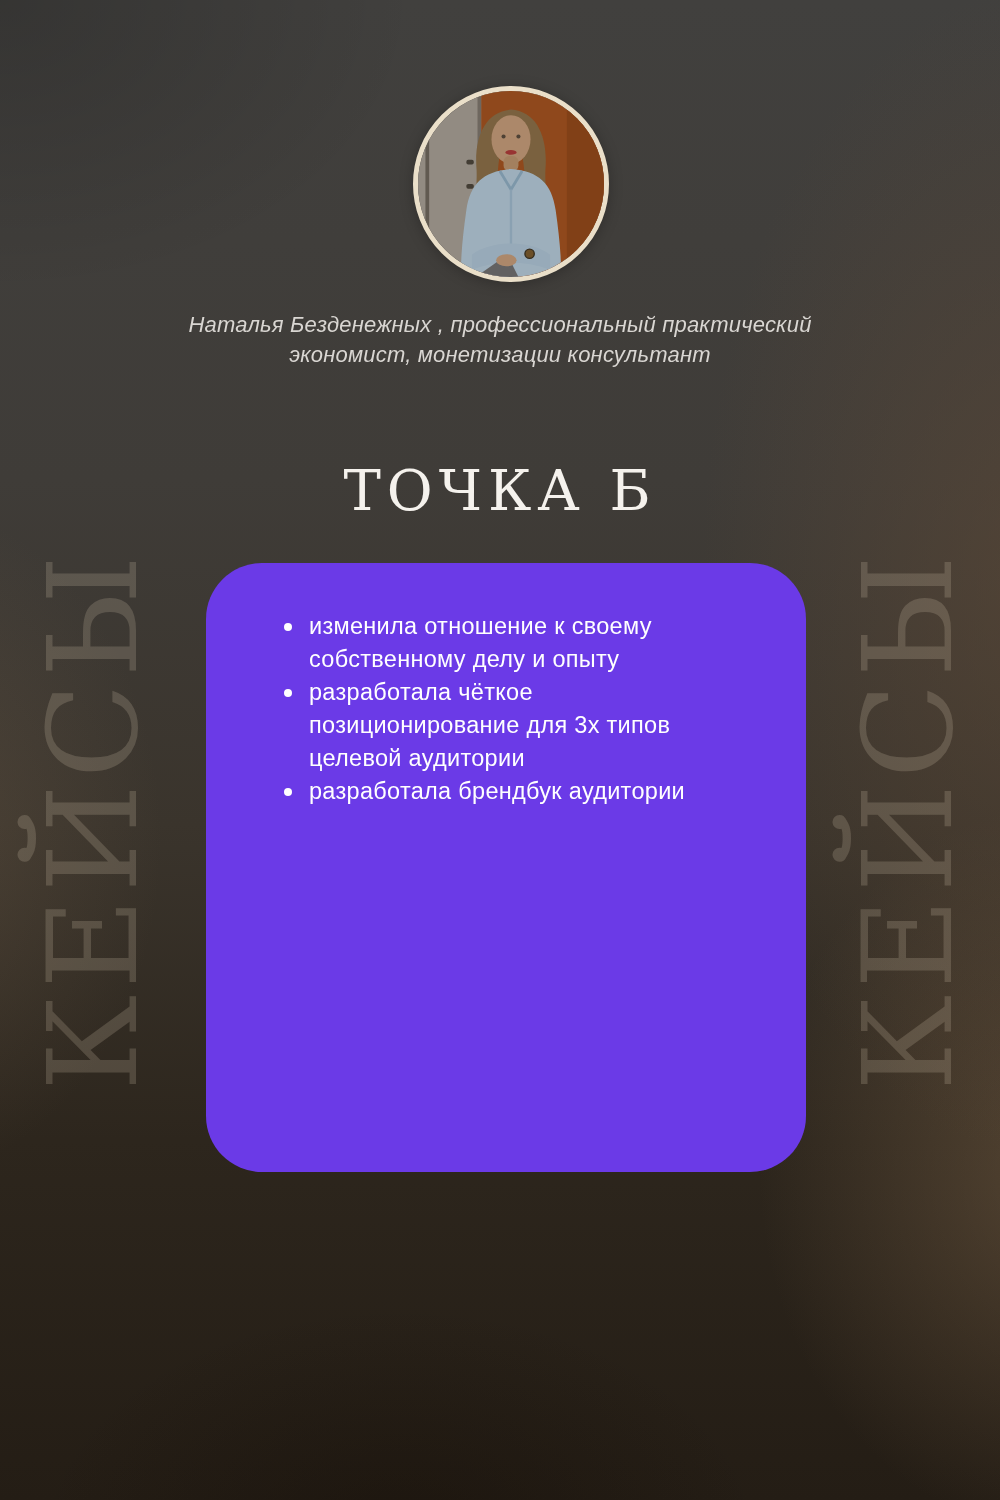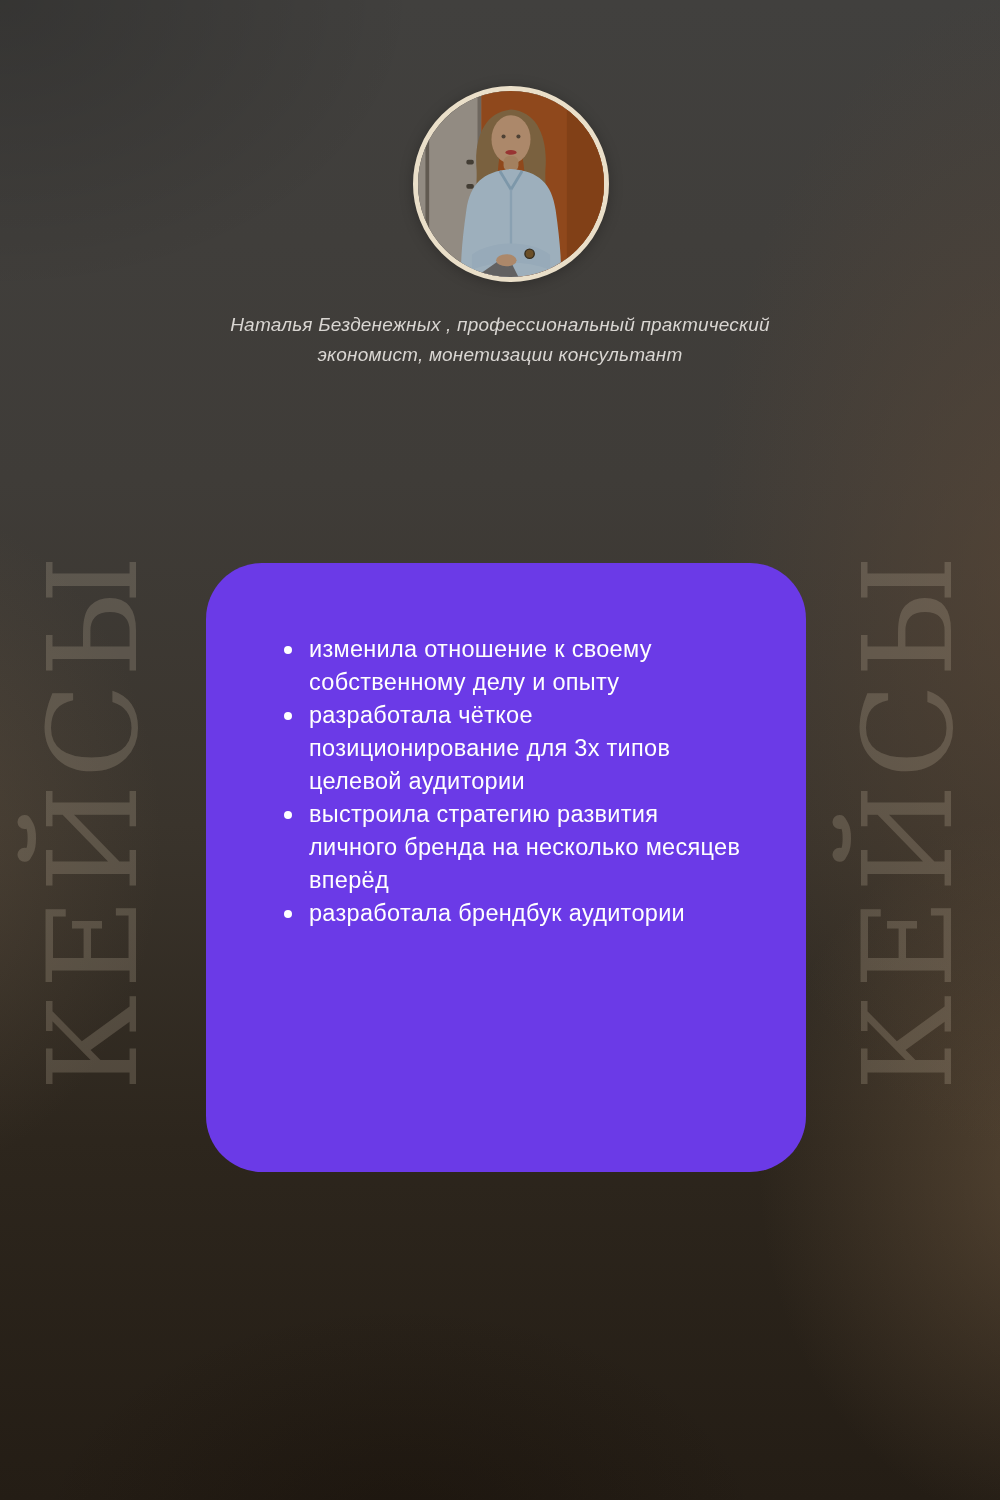--- a/index.html
+++ b/index.html
@@ -44,21 +44,21 @@
     border:5px solid var(--avatar-border,#eadfc9);
     overflow:hidden;
     box-shadow:0 2px 14px rgba(0,0,0,0.25);
   }
   .avatar svg{display:block;width:100%;height:100%;}
   .caption{
     position:absolute;
     left:0;top:310px;width:1000px;
     text-align:center;
     font-style:italic;
-    font-size:19px;
+    font-size:22px;
     line-height:30px;
     color:var(--caption-color,#d9d6d2);
     letter-spacing:0.2px;
   }
   .title{
     position:absolute;
     left:0;top:458px;width:1000px;
     margin:0;
     text-align:center;
     font-family:"DejaVu Serif","Liberation Serif",serif;
@@ -67,21 +67,21 @@
     letter-spacing:6px;
     color:var(--title-color,#f5f2ed);
   }
   .card{
     position:absolute;
     left:206px;top:563px;
     width:600px;height:609px;
     box-sizing:border-box;
     background:var(--card-bg,#6b3ae7);
     border-radius:56px;
-    padding:70px 52px 30px 76px;
+    padding:47px 52px 30px 76px;
   }
   .bullets{
     list-style:none;
     margin:0;padding:0;
     color:var(--card-text,#ffffff);
     font-size:23.5px;
     line-height:33px;
     letter-spacing:0.3px;
     font-weight:400;
   }
@@ -132,22 +132,22 @@
       <circle cx="120" cy="175" r="5" fill="#7a5a2e" stroke="#3c3222" stroke-width="1.5"></circle>
       <rect x="0" y="0" width="200" height="200" fill="rgba(30,22,14,0.16)"></rect>
     </svg>
   </div>
 
   <div class="caption">
     <div>Наталья Безденежных , профессиональный практический</div>
     <div>экономист, монетизации консультант</div>
   </div>
 
+  <h1 class="title">ТОЧКА Б</h1>
 
   <div class="card">
     <ul class="bullets">
         <li>изменила отношение к своему<br>собственному делу и опыту</li>
         <li>разработала чёткое<br>позиционирование для 3х типов<br>целевой аудитории</li>
-        <li>выстроила стратегию развития<br>личного бренда на несколько месяцев<br>вперёд</li>
         <li>разработала брендбук аудитории</li>
       </ul>
   </div>
 </div>
 
 </body></html>

